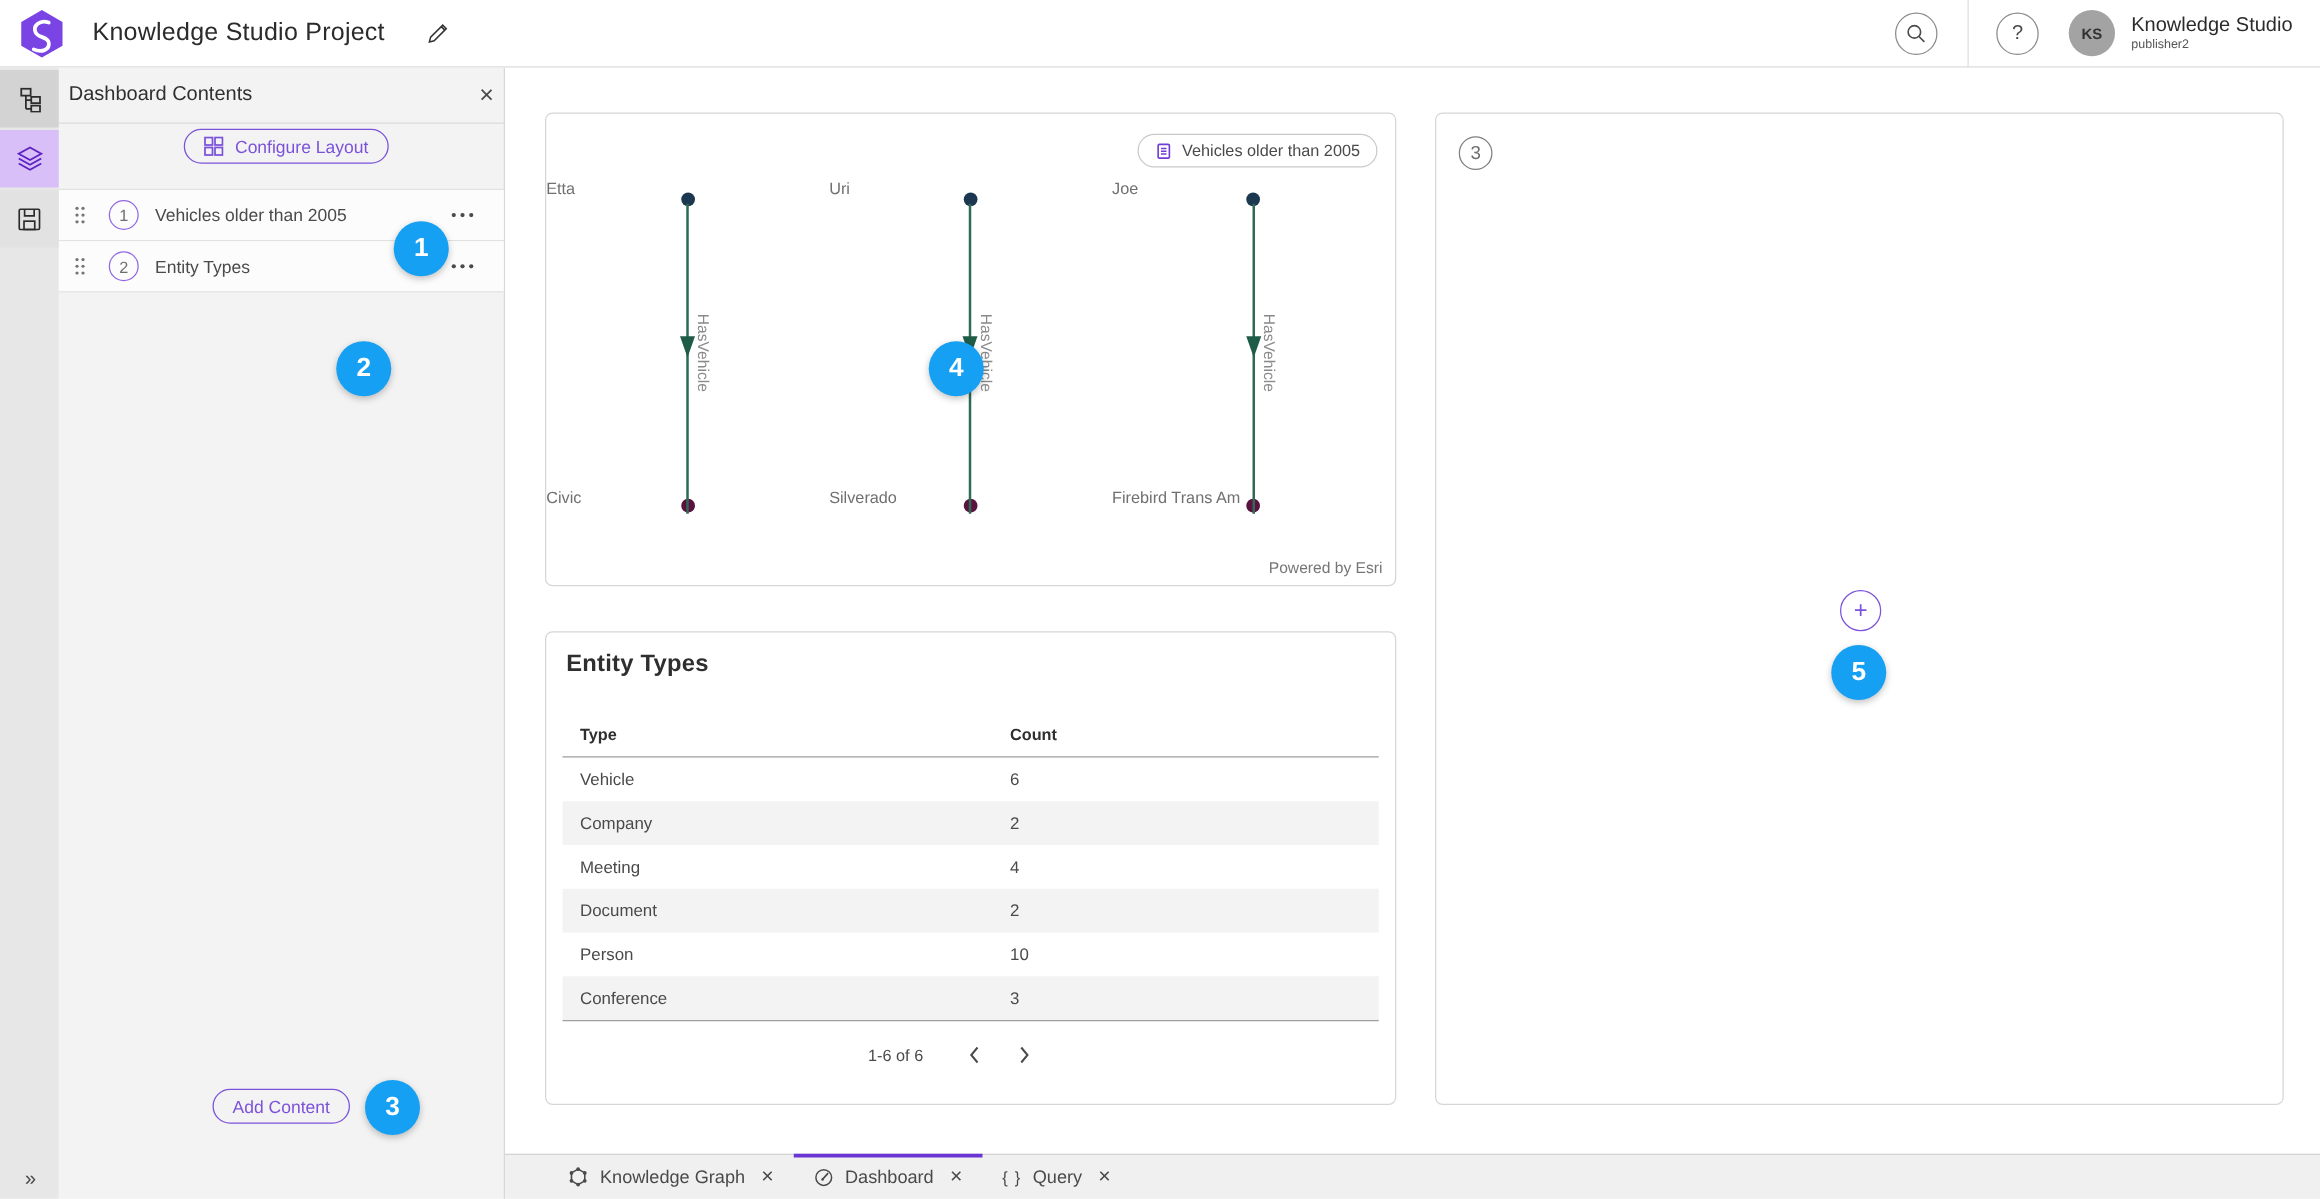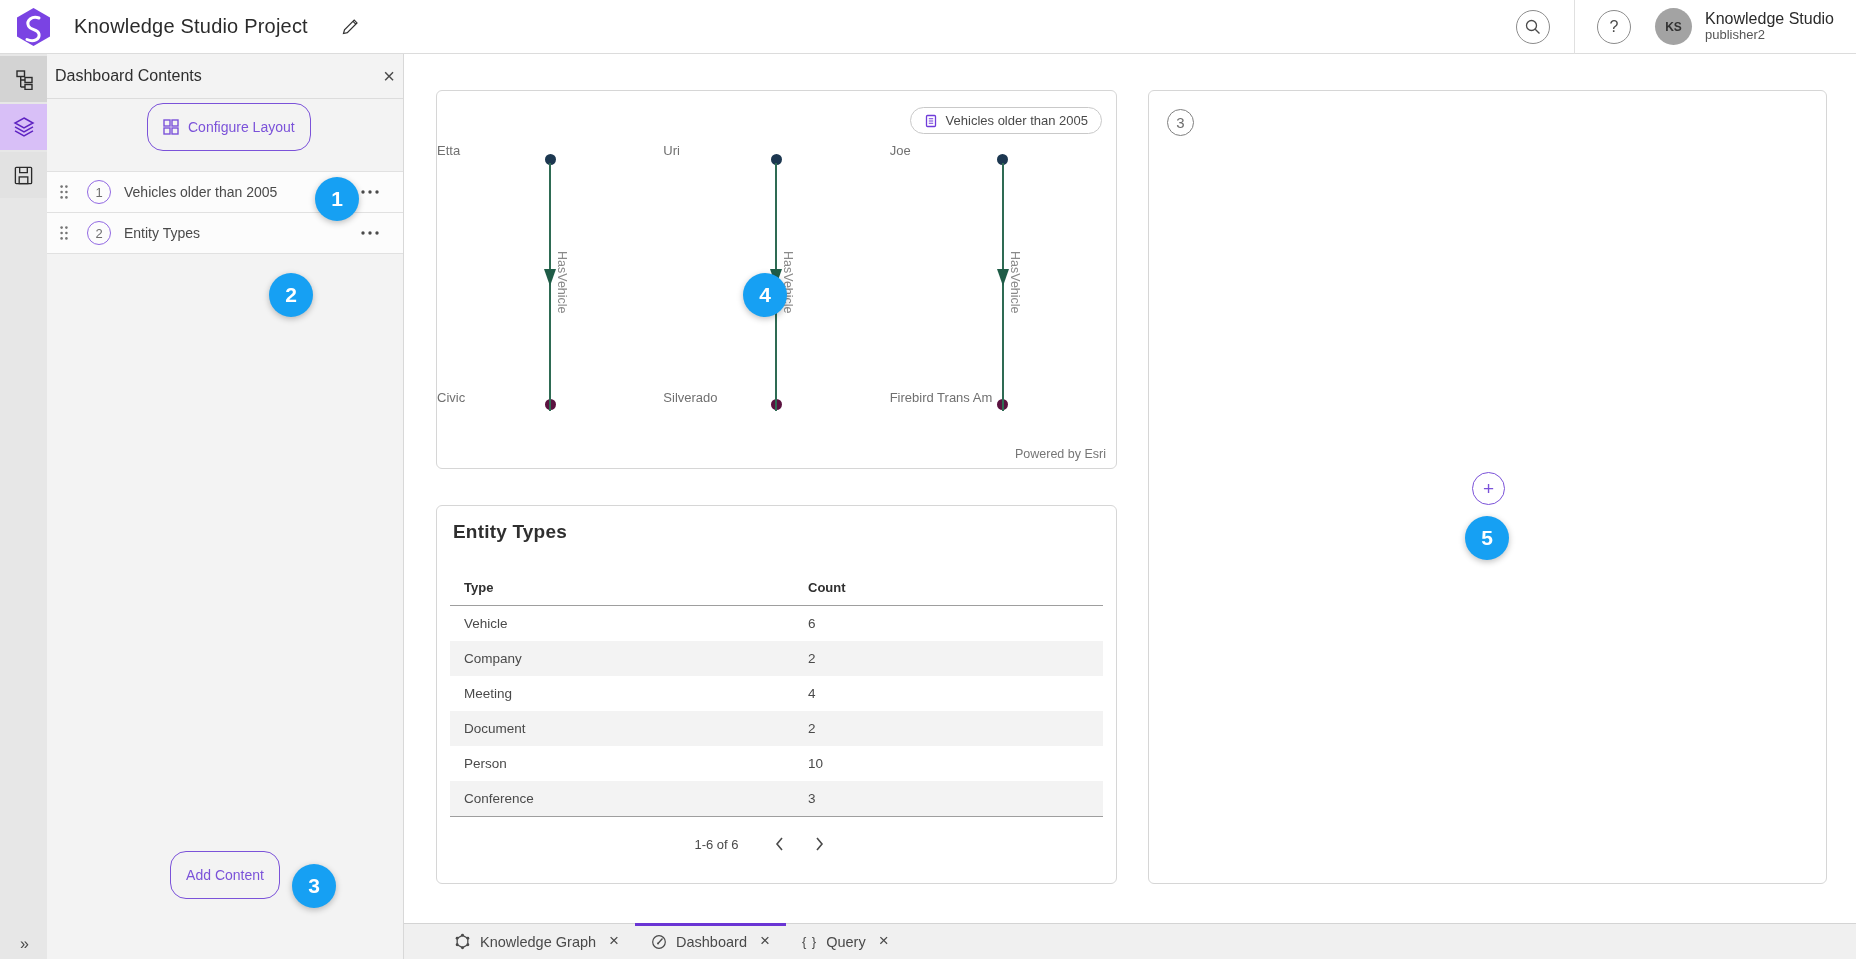--- a/index.html
+++ b/index.html
@@ -13,41 +13,41 @@
   .app-title { font-size:20px; margin-left:22px; color:#2b2b2b; letter-spacing:.2px; }
   .pencil-btn { margin-left:32px; background:none; border:none; cursor:pointer; display:flex; }
   .hdr-right { margin-left:auto; display:flex; align-items:center; }
   .circle-btn { width:34px; height:34px; border-radius:50%; border:1px solid #8c8c8c; background:#fff;
     display:flex; align-items:center; justify-content:center; cursor:pointer; color:#4a4a4a; }
   .hdr-divider { width:1px; height:54px; background:#e0e0e0; margin:0 22px 0 24px; }
   .avatar { width:37px; height:37px; border-radius:50%; background:#a3a3a3; display:flex; align-items:center;
     justify-content:center; font-size:12px; font-weight:bold; color:#323232; margin:0 13px 0 24px; cursor:pointer; }
   .user-block { line-height:1.15; }
   .user-name { font-size:16px; color:#2b2b2b; }
-  .user-role { font-size:13px; color:#555; }
+  .user-role { font-size:10px; color:#555; }
   .help-q { font-size:16px; color:#4a4a4a; }
 
   
   .rail { position:absolute; top:54px; left:0; width:47px; bottom:0; background:#e7e7e7; z-index:4; }
   .rail-item { width:47px; height:46px; display:flex; align-items:center; justify-content:center; cursor:pointer; margin-top:2px; }
   .rail-item.shade { background:#d3d3d3; }
   .rail-item.active { background:#d8bff7; }
   .rail-item.light { background:#e2e2e2; }
   .rail-expand { position:absolute; bottom:6px; width:47px; text-align:center; font-size:16px;
     color:#4a4a4a; cursor:pointer; letter-spacing:-2px; }
 
   
   .panel { position:absolute; top:54px; left:47px; width:357px; bottom:0; background:#f3f3f3;
     border-right:1px solid #d8d8d8; z-index:3; }
   .panel-header { height:45px; display:flex; align-items:center; padding:0 8px; border-bottom:1px solid #dcdcdc; }
   .panel-title { font-size:16px; color:#2f2f2f; }
   .panel-close { margin-left:auto; background:none; border:none; font-size:20px; color:#4a4a4a; cursor:pointer; line-height:1; }
   .grid-items-row { display:flex; align-items:center; gap:13px; padding:17px 0 10px 22px; }
   .grid-items-label { font-size:15px; color:#2f2f2f; }
-  .pill-btn { display:inline-flex; align-items:center; gap:9px; height:48px; padding:0 15px;
+  .pill-btn { display:inline-flex; align-items:center; gap:9px; height:28px; padding:0 15px;
     border:1px solid #7b52d9; border-radius:16px; background:transparent; color:#7b52d9;
     font-size:14px; cursor:pointer; font-family:inherit; }
   .configure-wrap { padding:4px 0 20px 100px; }
   .panel-list { border-top:1px solid #e1e1e1; }
   .panel-row { height:41px; background:#fcfcfc; border-bottom:1px solid #e1e1e1; display:flex;
     align-items:center; padding:0 20px 0 12px; cursor:pointer; }
   .drag-handle { margin-right:18px; display:flex; cursor:grab; }
   .num-circle { width:24px; height:24px; border-radius:50%; border:1px solid #9269e3; color:#6e6e6e;
     font-size:13px; display:flex; align-items:center; justify-content:center; margin-right:13px; flex:0 0 auto; }
   .row-label { font-size:14px; color:#4a4a4a; }

